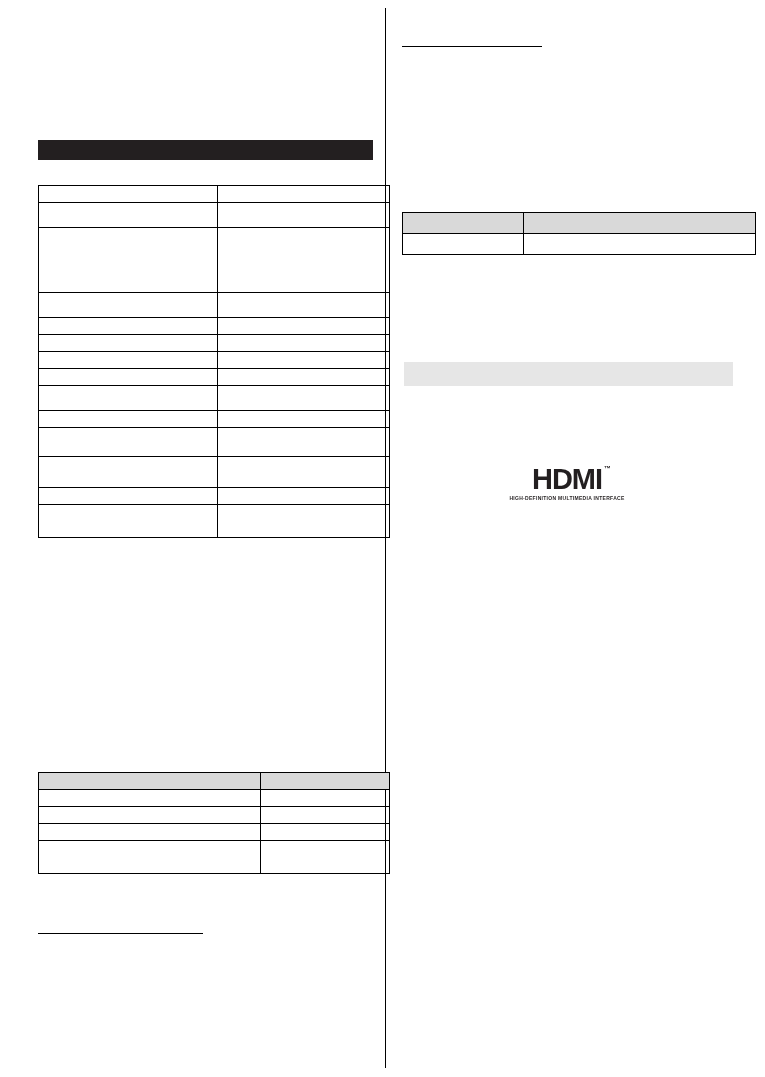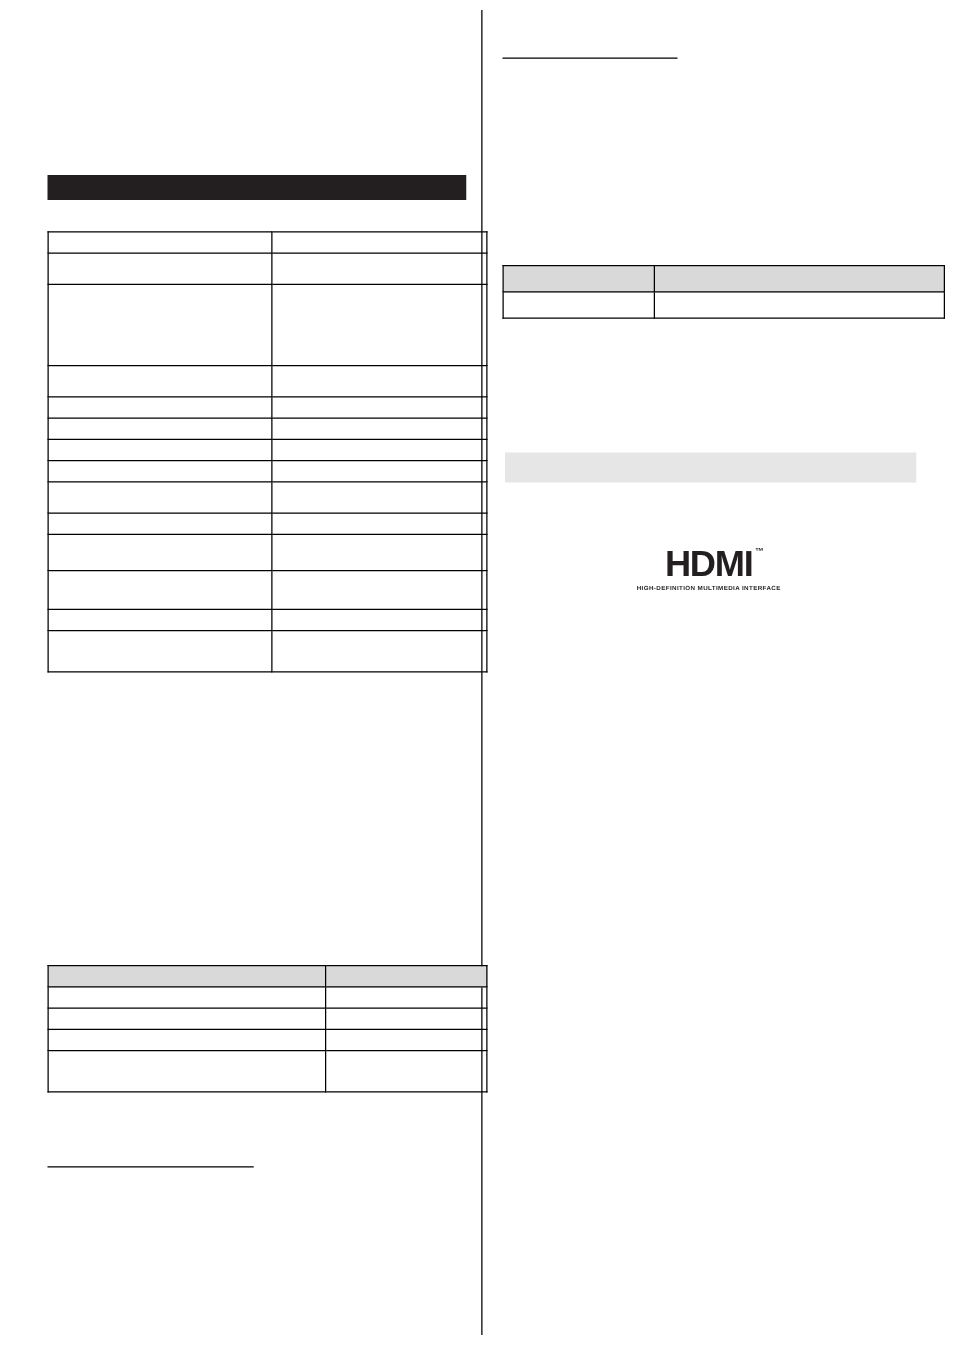--- a/index.html
+++ b/index.html
@@ -156,21 +156,21 @@
     font-size: 8px;
     line-height: 24px;
     padding-left: 6px;
     visibility: hidden;
   }
 
   
   .hdmi-logo {
     position: absolute;
     left: 497px;
-    top: 437px;
+    top: 464px;
     width: 140px;
     text-align: center;
     color: #231f20;
   }
   .hdmi-word {
     font-family: "Liberation Sans", sans-serif;
     font-weight: bold;
     font-size: 29px;
     letter-spacing: -1px;
     line-height: 30px;

